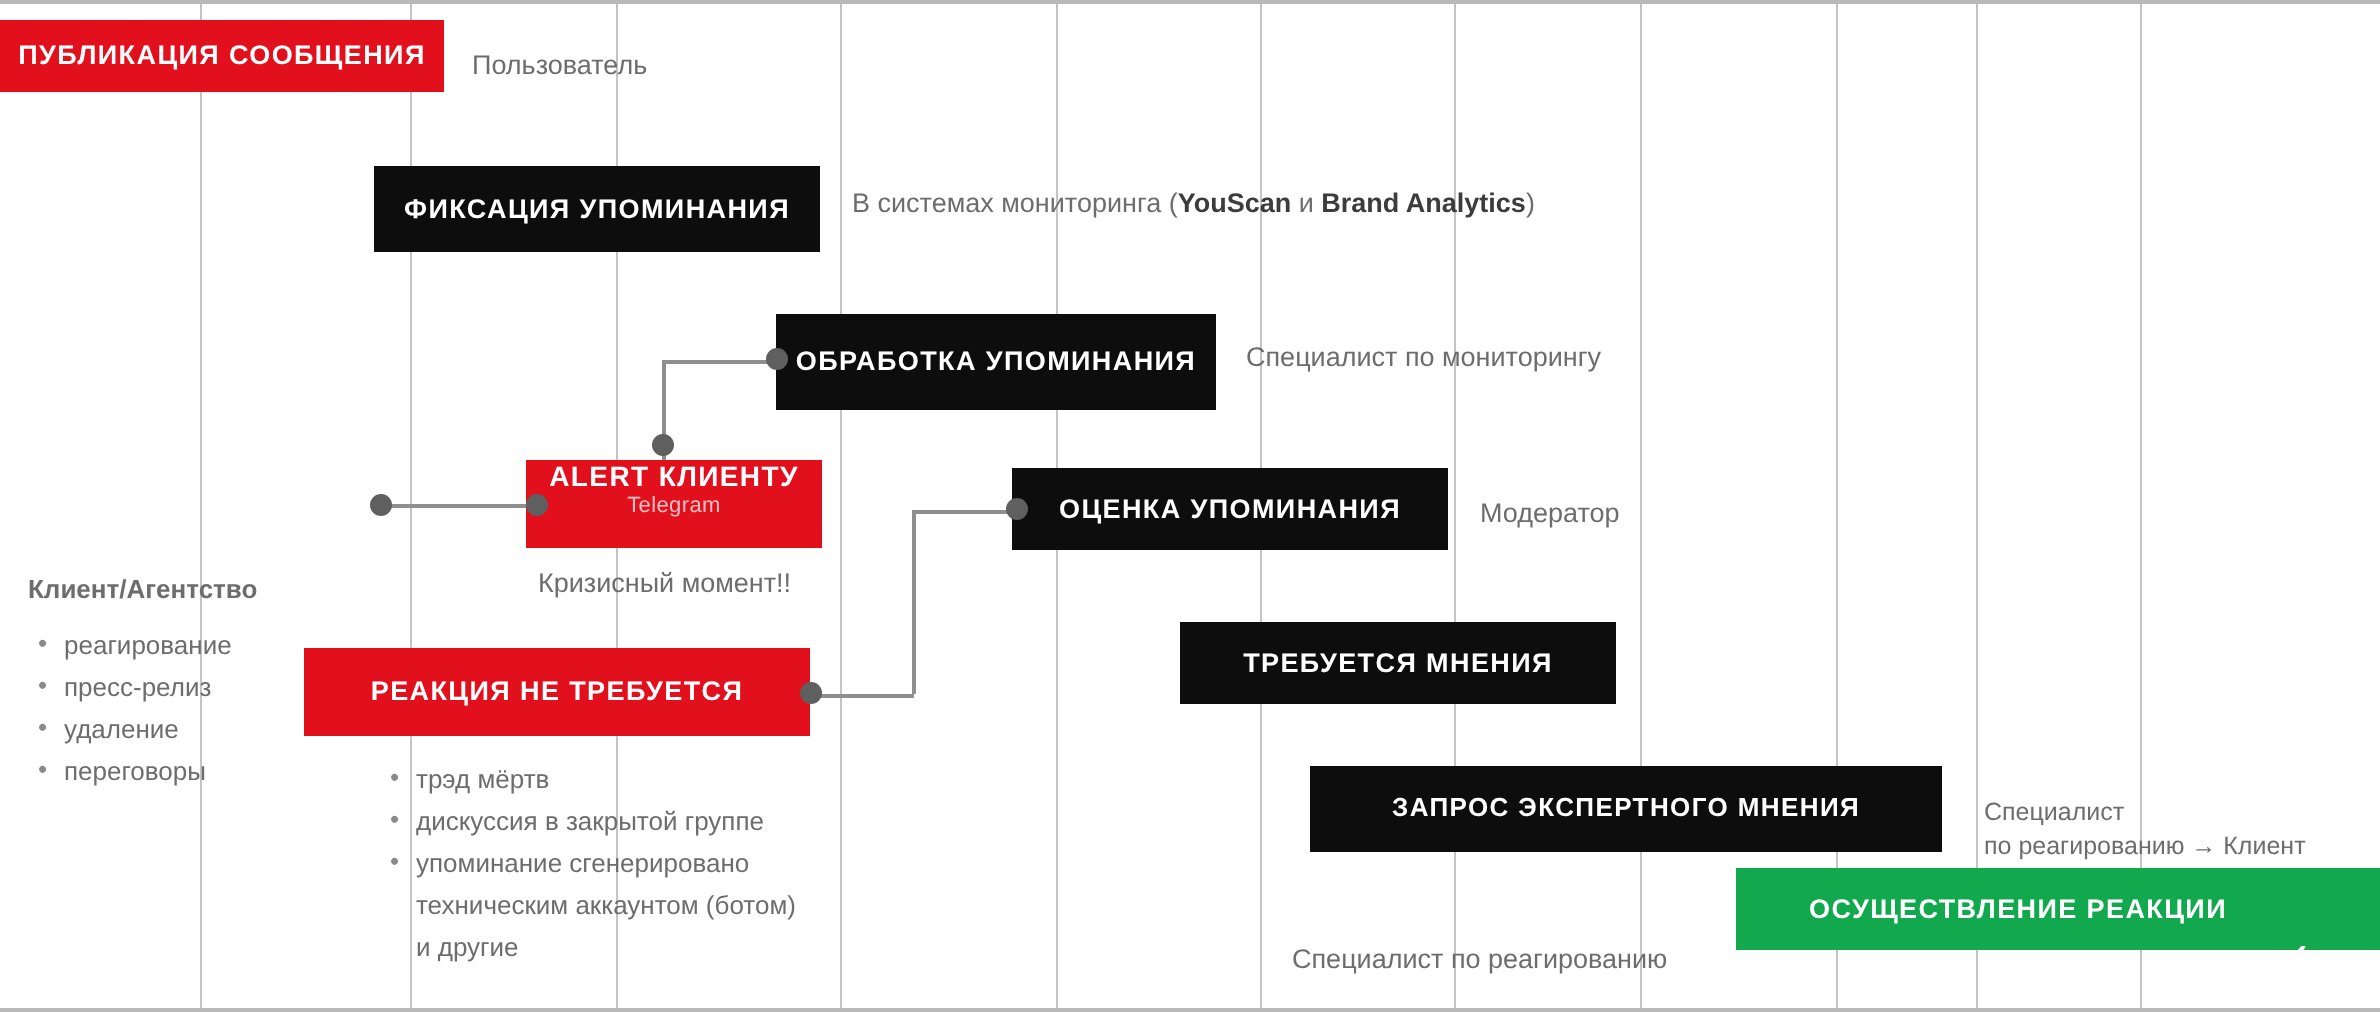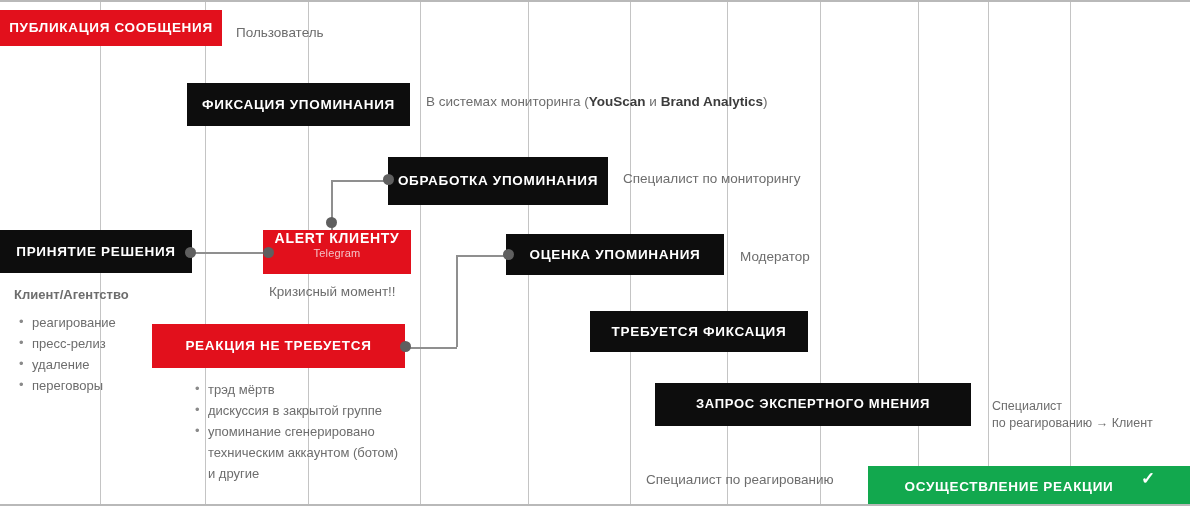--- a/index.html
+++ b/index.html
@@ -146,50 +146,47 @@
   <div class="stage black" style="left:187px; top:81px; width:223px; height:43px; font-size:13.5px;">
     <span class="lbl">ФИКСАЦИЯ УПОМИНАНИЯ</span>
   </div>
   <div class="note" style="left:426px; top:91px;text-align:right;"><span>В системах мониторинга (</span><span class="bold">YouScan</span><span> и </span><span class="bold">Brand Analytics</span><span>)</span></div>
 
   <div class="stage black" style="left:388px; top:155px; width:220px; height:48px; font-size:13.5px;">
     <span class="lbl">ОБРАБОТКА УПОМИНАНИЯ</span>
   </div>
   <div class="note" style="left:623px; top:168px;">Специалист по мониторингу</div>
 
-  <div class="stage black" style="left:0px; top:228px; width:192px; height:43px; font-size:13.5px;">
-    <span class="lbl">ПРИНЯТИЕ РЕШЕНИЯ</span>
-  </div>
 
   <div class="stage red" style="left:263px; top:228px; width:148px; height:44px; font-size:14px; flex-direction:column; justify-content:flex-start;">
     <span class="lbl">ALERT КЛИЕНТУ</span>
     <span class="sub">Telegram</span>
   </div>
   <div class="note" style="left:269px; top:281px;">Кризисный момент!!</div>
 
   <div class="stage black" style="left:506px; top:232px; width:218px; height:41px; font-size:13.5px;">
     <span class="lbl">ОЦЕНКА УПОМИНАНИЯ</span>
   </div>
   <div class="note" style="left:740px; top:246px;">Модератор</div>
 
   <div class="stage red" style="left:152px; top:322px; width:253px; height:44px; font-size:13.5px;">
     <span class="lbl">РЕАКЦИЯ НЕ ТРЕБУЕТСЯ</span>
   </div>
 
   <div class="stage black" style="left:590px; top:309px; width:218px; height:41px; font-size:13.5px;">
-    <span class="lbl">ТРЕБУЕТСЯ ФИКСАЦИЯ</span>
+    <span class="lbl">ТРЕБУЕТСЯ МНЕНИЯ</span>
   </div>
 
   <div class="stage black" style="left:655px; top:381px; width:316px; height:43px; font-size:13px;">
     <span class="lbl">ЗАПРОС ЭКСПЕРТНОГО МНЕНИЯ</span>
   </div>
   <div class="note small" style="left:992px; top:396px;">Специалист
 по реагированию → Клиент</div>
 
-  <div class="stage green" style="left:868px; top:464px; width:322px; height:41px; font-size:13.5px;">
+  <div class="stage green" style="left:868px; top:432px; width:322px; height:41px; font-size:13.5px;">
     <span class="lbl" style="margin-right:40px;">ОСУЩЕСТВЛЕНИЕ РЕАКЦИИ</span>
   </div>
   <div class="chev" style="left:1141px; top:468px;">✓</div>
 
   <div class="note" style="left:646px; top:469px;">Специалист по реагированию</div>
 
   <div class="blist" style="left:14px; top:282px; width:150px;">
     <div class="hdr">Клиент/Агентство</div>
     <ul>
       <li>реагирование</li>

